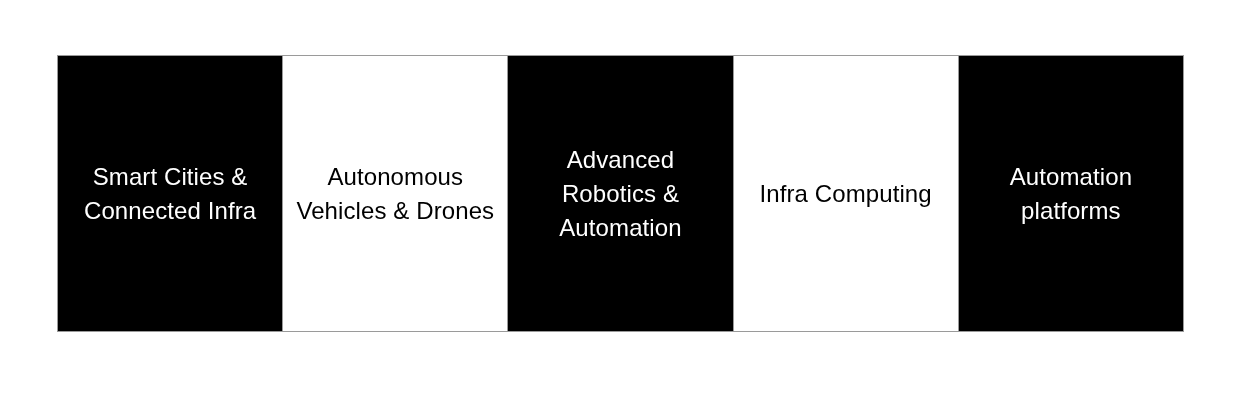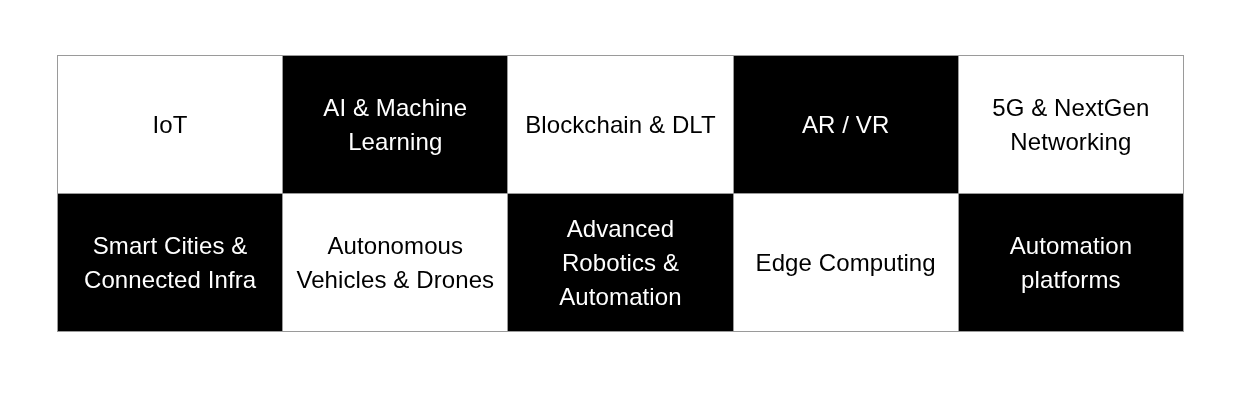--- a/index.html
+++ b/index.html
@@ -57,50 +57,33 @@
     display: block;
   }
 </style>
 </head>
 <body>
 
 <div id="grid-wrapper">
   <table class="matrix-grid">
     <tbody>
 
-      <tr>
-        <td class="cell-light">
-          <span class="cell-label">IoT</span>
-        </td>
-        <td class="cell-dark">
-          <span class="cell-label">AI &amp; Machine Learning</span>
-        </td>
-        <td class="cell-light">
-          <span class="cell-label">Blockchain &amp; DLT</span>
-        </td>
-        <td class="cell-dark">
-          <span class="cell-label">AR / VR</span>
-        </td>
-        <td class="cell-light">
-          <span class="cell-label">5G &amp; NextGen Networking</span>
-        </td>
-      </tr>
 
       <tr>
         <td class="cell-dark">
           <span class="cell-label">Smart Cities &amp; Connected Infra</span>
         </td>
         <td class="cell-light">
           <span class="cell-label">Autonomous Vehicles &amp; Drones</span>
         </td>
         <td class="cell-dark">
           <span class="cell-label">Advanced Robotics &amp; Automation</span>
         </td>
         <td class="cell-light">
-          <span class="cell-label">Edge Computing</span>
+          <span class="cell-label">Infra Computing</span>
         </td>
         <td class="cell-dark">
           <span class="cell-label">Automation platforms</span>
         </td>
       </tr>
 
     </tbody>
   </table>
 </div>
 

